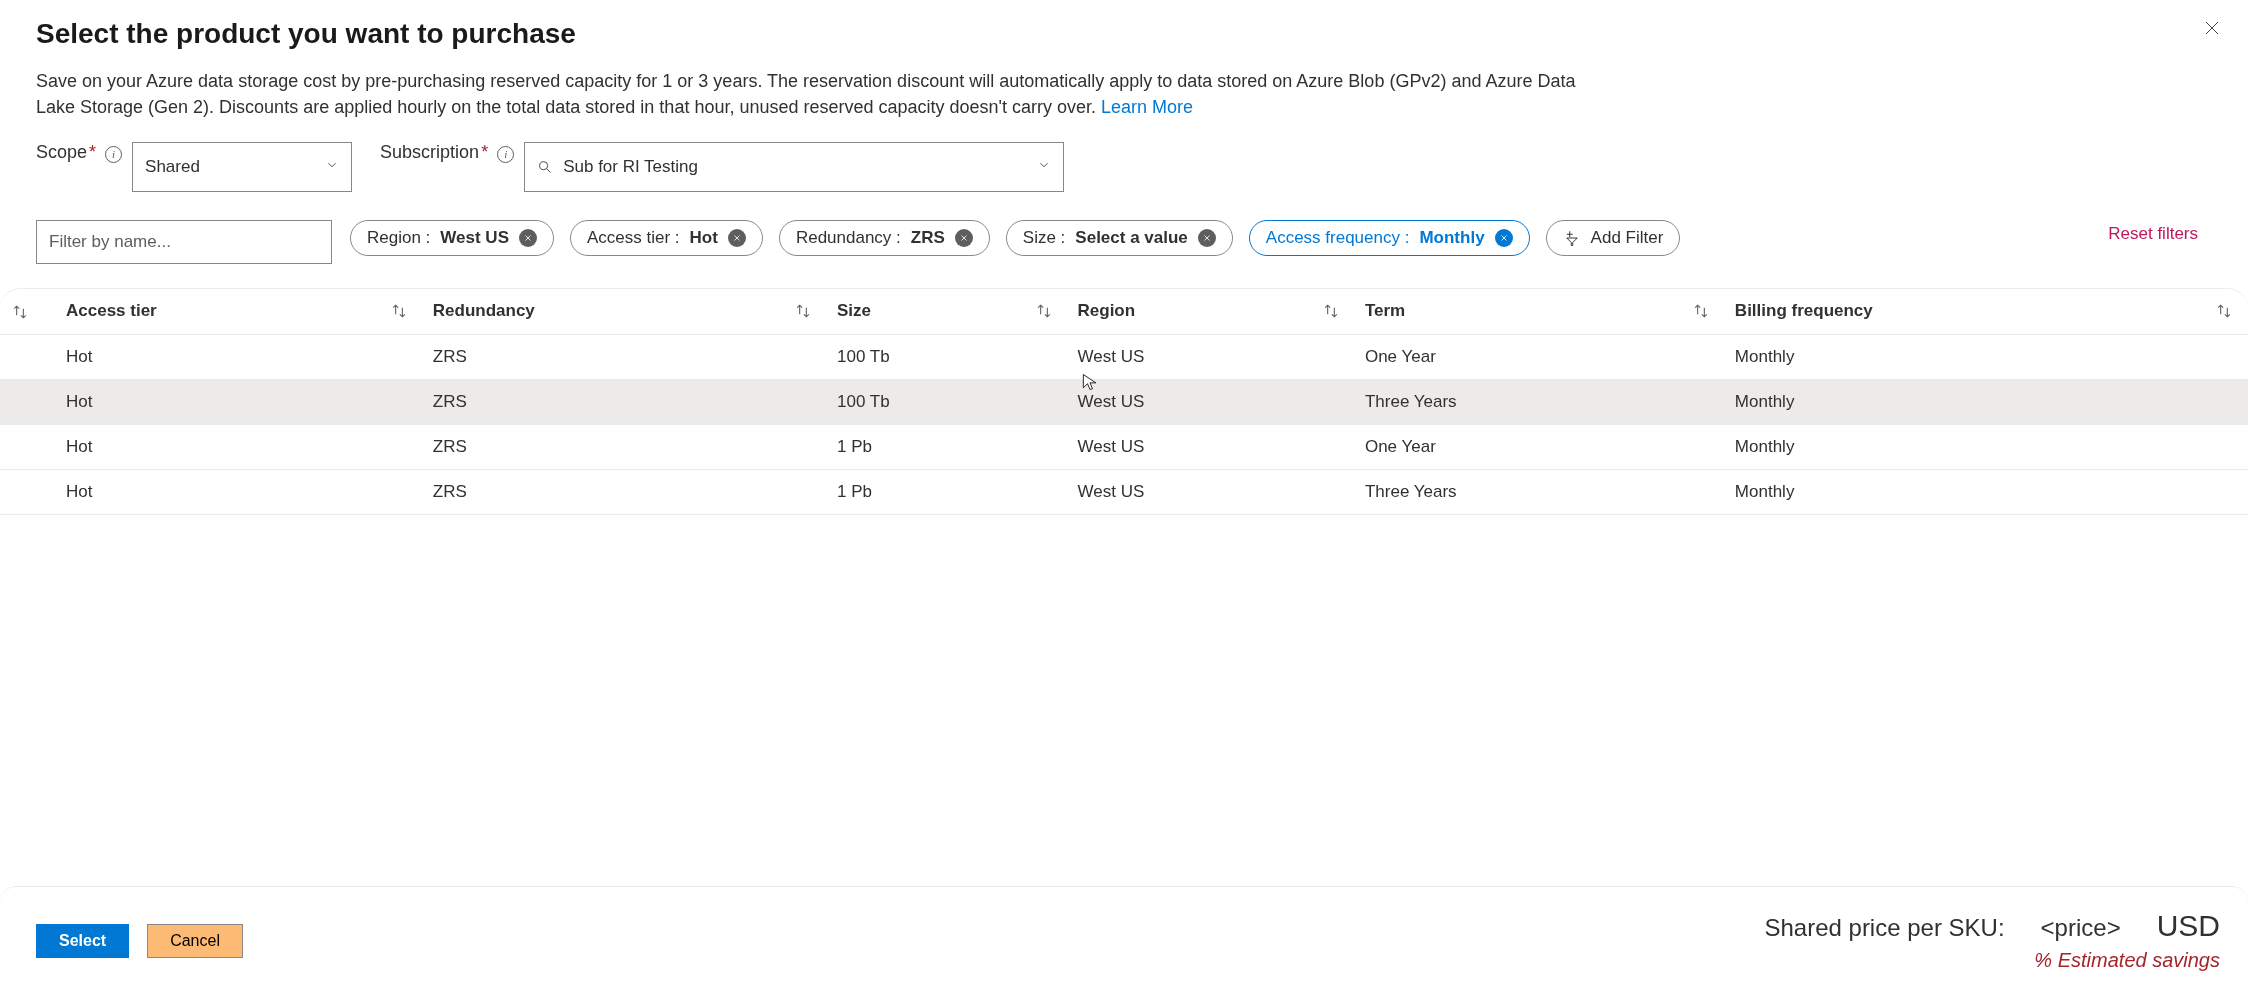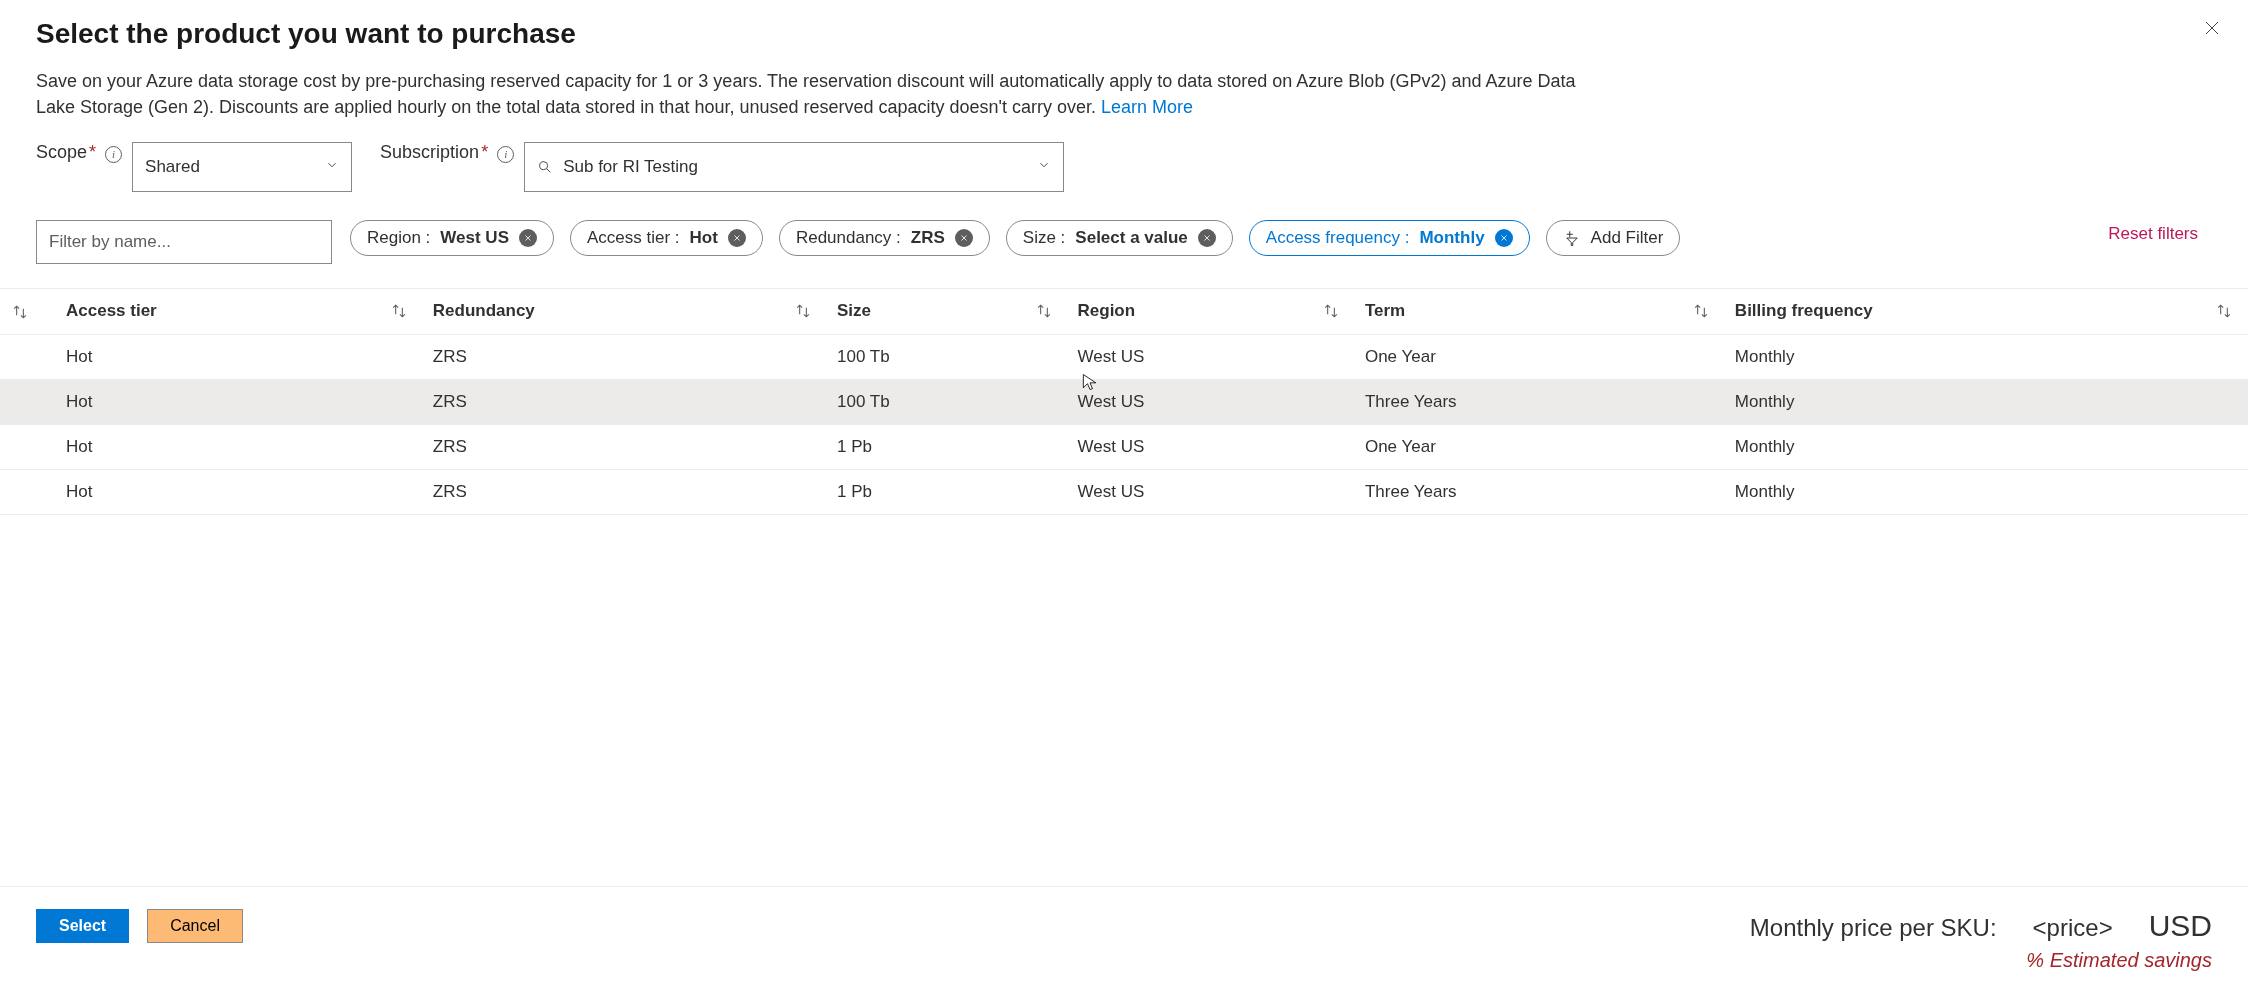--- a/index.html
+++ b/index.html
@@ -154,20 +154,21 @@
     top: 4px;
     font-size: 17px;
     color: #be185d;
     cursor:pointer;
   }
 
   
   .table-wrap {
     margin-top: 6px;
     border-top: 1px solid #edebe9;
+    border-radius: 20px;
   }
   table.grid {
     width: 100%;
     border-collapse: collapse;
     font-size: 17px;
   }
   table.grid th {
     text-align: left;
     font-weight: 600;
     padding: 12px 10px;
@@ -190,24 +191,25 @@
     padding: 12px 10px;
     border-bottom: 1px solid #edebe9;
   }
   tr.data-row.selected { background:#edebe9; }
   td.leading-cell { width:56px; }
 
   .spacer { flex:1; }
 
   .footer {
     border-top: 1px solid #edebe9;
-    padding: 22px 36px 30px 36px;
+    padding: 22px 28px 30px 36px;
     display:flex;
-    align-items:flex-start;
+    align-items:center;
     gap: 18px;
+    border-radius: 16px;
   }
   .btn {
     height: 34px;
     padding: 0 22px;
     font-size: 16px;
     border: 1px solid #8a8886;
     background:#fdba74;
     cursor:pointer;
   }
   .btn.primary {
@@ -468,21 +470,21 @@
   </div>
 
   <div class="spacer"></div>
 
   <div class="footer">
     <button class="btn primary">Select</button>
     <button class="btn">Cancel</button>
 
     <div class="footer-right">
       <div class="price-line">
-        <span>Monthly price per SKU:</span>
+        <span>Shared price per SKU:</span>
         <span>&lt;price&gt;</span>
         <span class="currency">USD</span>
       </div>
       <div class="savings-line">% Estimated savings</div>
     </div>
   </div>
 
   <div class="cursor-ptr" style="left:1080px; top:372px;">
     <svg viewBox="0 0 24 24">
         <path d="M4 3 L4 19 L9 14 L12 21 L15 20 L12 13 L19 13 Z" fill="white" stroke="black" stroke-width="1"></path>

